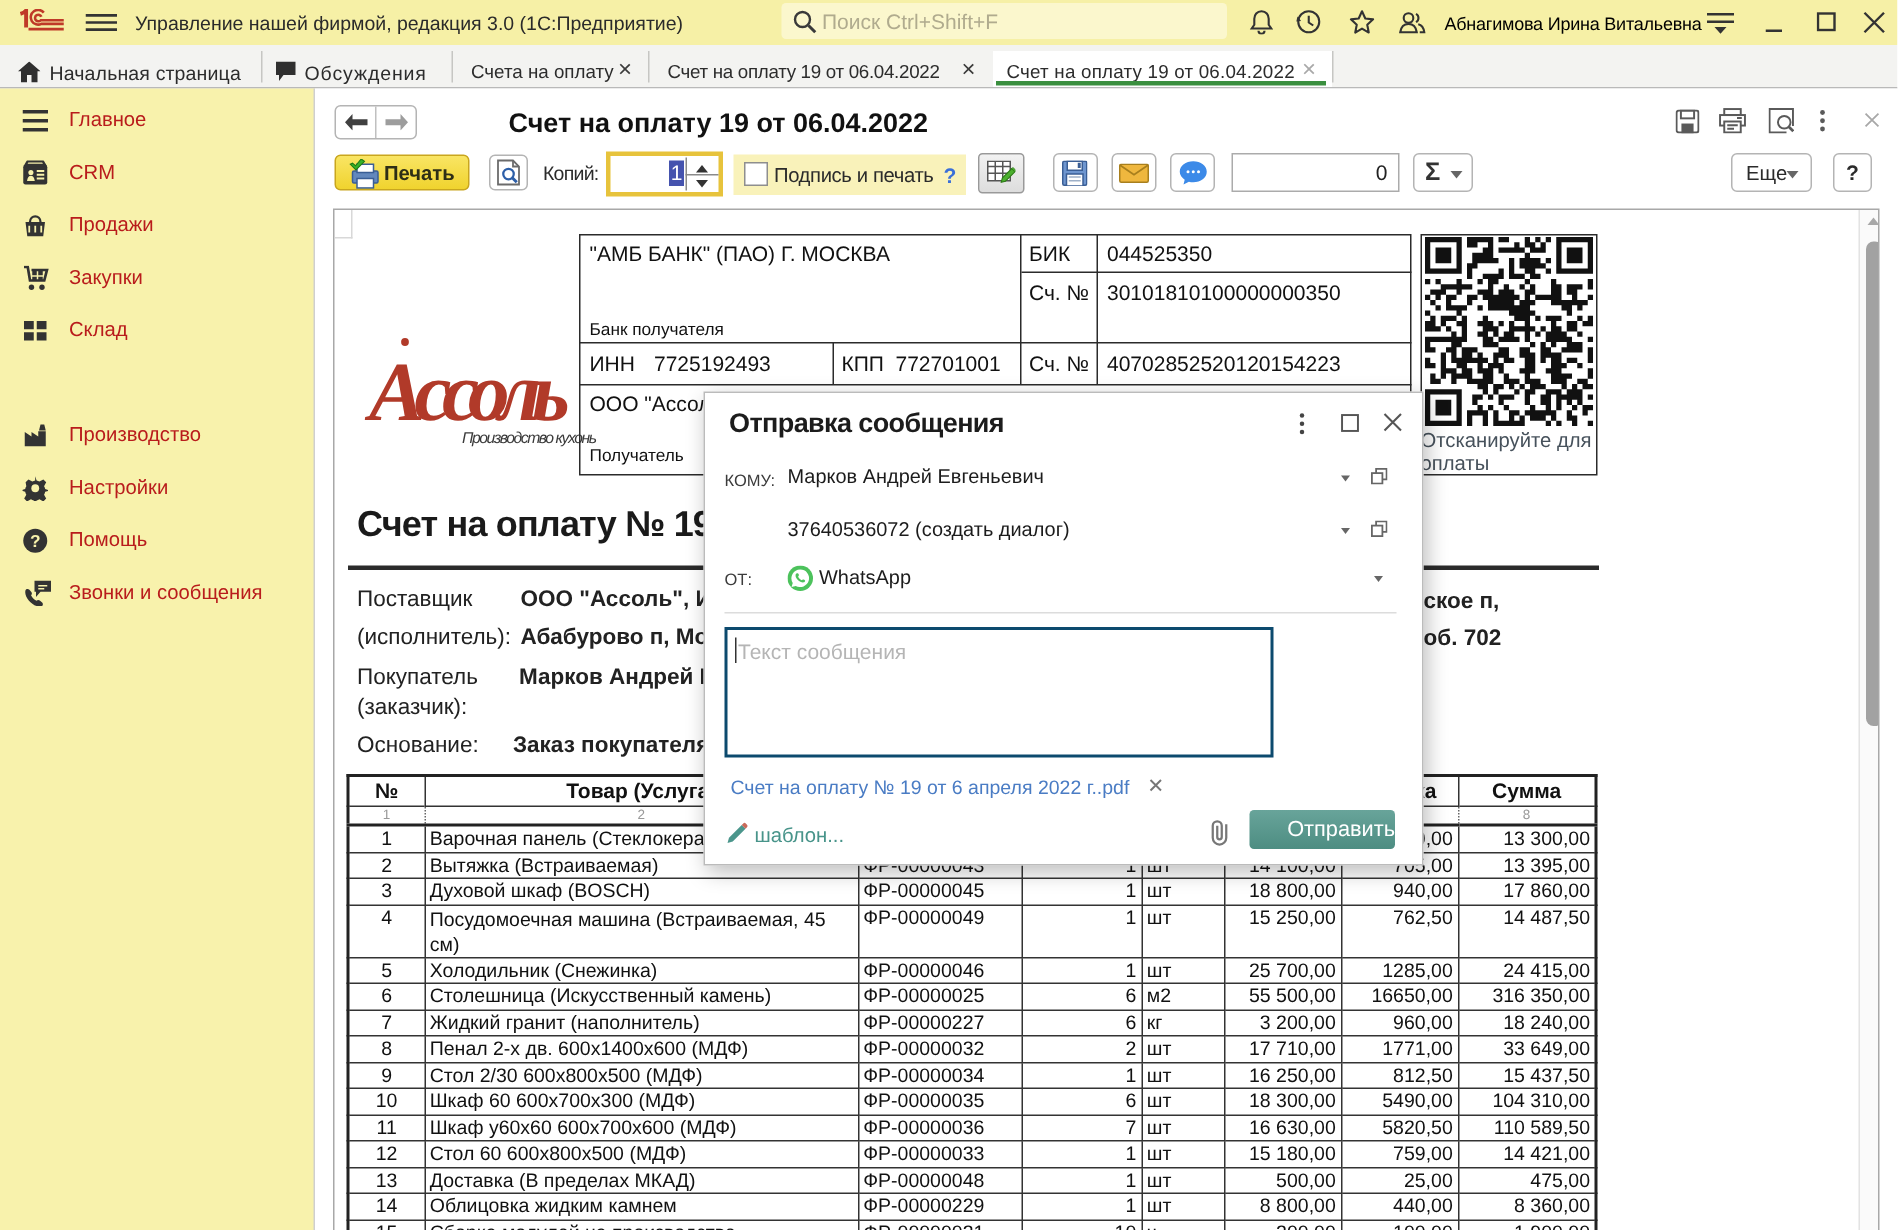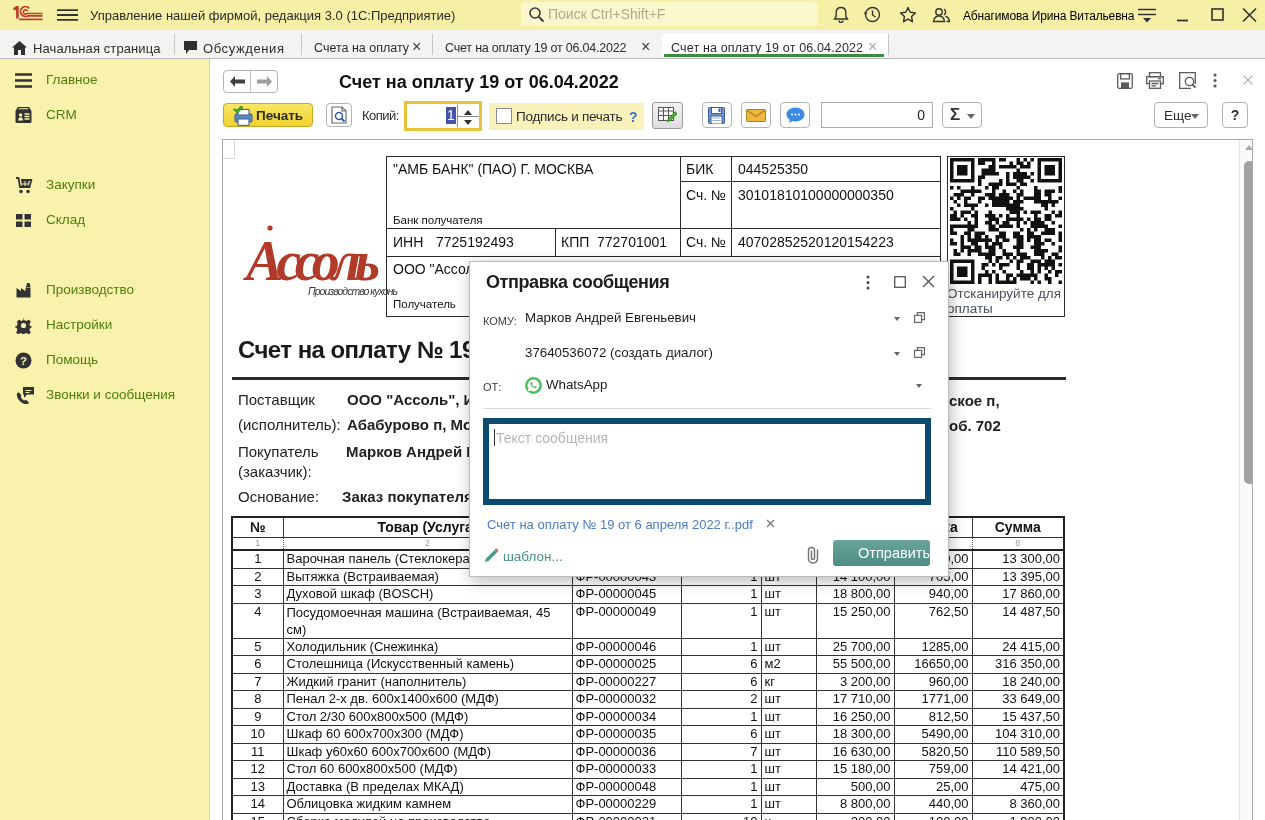--- a/index.html
+++ b/index.html
@@ -14,21 +14,21 @@
 #tabbar{position:absolute;left:0;top:30px;width:1265px;height:29px;background:#f3f3f1;border-bottom:1px solid #b9b9b9}
 .tab{position:absolute;top:4px;height:24px;font-size:12.5px;color:#2c2c2c}
 .tab .lbl{position:absolute;top:7px;white-space:nowrap}
 .tabsep{position:absolute;top:4px;width:1px;height:21px;background:#c6c6c3}
 .tabx{position:absolute;top:4px;font-size:16px;color:#3b3b3b;font-weight:normal}
 #tab5{left:662px;width:226px;background:#fff}
 #tab5 .green{position:absolute;left:2px;bottom:1px;width:220px;height:3px;background:#3a8f3f}
 
 #sidebar{position:absolute;left:0;top:59px;width:210px;height:761px;background:#f8f2ac;border-right:1px solid #cfcfcf}
 .sbitem{position:absolute;left:0;width:210px;height:35px}
-.sbitem .txt{position:absolute;left:46px;top:9px;font-size:13.5px;color:#4d7c0f}
+.sbitem .txt{position:absolute;left:46px;top:9px;font-size:13.5px;color:#b91c1c}
 .sbitem svg{position:absolute;left:15px;top:9px}
 
 #content{position:absolute;left:210px;top:59px;width:1055px;height:761px;background:#fff}
 .btn{position:absolute;background:#fff;border:1px solid #b4b4b4;border-radius:4px}
 #wtitle{position:absolute;left:129px;top:13px;font-size:18px;font-weight:bold;color:#111;white-space:nowrap}
 
 #btnprint{position:absolute;left:13px;top:44px;width:90px;height:24px;background:linear-gradient(#f9e564,#f0d32e);border:1px solid #c9a61e;border-radius:4px}
 #btnprint span{position:absolute;left:32px;top:4px;font-weight:bold;font-size:13.5px;color:#2e2e16}
 .ylbox{position:absolute;background:#f9f2ba}
 
@@ -44,21 +44,21 @@
 #goods .ctr{text-align:center}
 #goods{border:2px solid #222}
 #goods .hdr td{font-weight:bold;font-size:14px;text-align:center;height:19px;line-height:19px;border-bottom:1px dotted #333}
 #goods .nrow td{font-size:9px;color:#999;text-align:center;height:11.5px;line-height:11px;border-bottom:2px solid #222;border-left:1px dotted #666;border-right:1px dotted #666}
 #goods .wrap{white-space:normal;line-height:17px}
 
 #dialog{position:absolute;left:469px;top:261px;width:480px;height:316px;background:#fff;border:1px solid #bbb;box-shadow:2px 4px 14px rgba(0,0,0,.28)}
 #dialog .ttl{position:absolute;left:16px;top:10px;font-size:18px;letter-spacing:-0.4px;font-weight:bold;color:#1c1c1c}
 #dialog .flbl{position:absolute;font-size:11px;color:#3c3c3c}
 #dialog .fval{position:absolute;font-size:13.3px;color:#1c1c1c}
-#dlgtext{position:absolute;left:13px;top:156px;width:448px;height:87px;border:6px solid #0c4a6e}
+#dlgtext{position:absolute;left:13px;top:156px;width:366px;height:87px;border:2px solid #0c4a6e}
 #dlgtext .ph{position:absolute;left:7px;top:6px;font-size:14px;color:#b5b5b5}
 #sendbtn{position:absolute;left:363px;top:278px;width:97px;height:26px;background:linear-gradient(#68a49a,#4d8d82);border-radius:3px;text-align:right;color:#fff;font-size:14.5px;line-height:26px}
 .caret{display:inline-block;width:0;height:0;border-left:4px solid transparent;border-right:4px solid transparent;border-top:5px solid #666}
 </style></head>
 <body>
 
 <div id="topbar">
   <svg class="abs" style="left:13px;top:6px" width="30" height="15" viewBox="0 0 30 15">
     <g stroke="#bf3a28" fill="none">
       <path d="M0.6 3.2 C2.4 2.7 3.6 1.9 4.4 0.9 V12.4" stroke-width="2.6"></path>
@@ -159,20 +159,28 @@
   </div>
   <div class="sbitem" style="top:39px">
     <svg width="17" height="17" viewBox="0 0 17 17">
         <rect x="0.5" y="3" width="16" height="13" rx="1.5" fill="#333"></rect>
         <path d="M2 3l1.5-2.5h10L15 3z" fill="none" stroke="#333" stroke-width="1.6"></path>
         <circle cx="5.6" cy="8" r="1.7" fill="#f8f2ac"></circle>
         <path d="M3 13.6c0.3-2.2 1.3-3.4 2.6-3.4s2.3 1.2 2.6 3.4z" fill="#f8f2ac"></path>
         <path d="M9.5 7h5M9.5 9.5h5M9.5 12h5" stroke="#f8f2ac" stroke-width="1.3"></path>
       </svg>
     <div class="txt">CRM</div>
+  </div>
+  <div class="sbitem" style="top:74px">
+    <svg width="17" height="17" viewBox="0 0 17 17">
+        <path d="M2 6h13l-1.2 9.5H3.2z" fill="#333"></path>
+        <path d="M5 6c0-5 7-5 7 0" fill="none" stroke="#333" stroke-width="1.5"></path>
+        <path d="M4.5 8.5v4.5M8.5 8.5v4.5M12.5 8.5v4.5" stroke="#f8f2ac" stroke-width="1.2"></path>
+      </svg>
+    <div class="txt">Продажи</div>
   </div>
   <div class="sbitem" style="top:109px">
     <svg width="18" height="17" viewBox="0 0 18 17">
         <path d="M1 1h2.5l1.5 9h9.5l1.8-7H6" fill="none" stroke="#333" stroke-width="1.8"></path>
         <rect x="6.5" y="3.5" width="3" height="3" fill="#333"></rect>
         <rect x="10.5" y="3.5" width="3" height="3" fill="#333"></rect>
         <rect x="6.5" y="7.5" width="3" height="2.5" fill="#333"></rect>
         <rect x="10.5" y="7.5" width="3" height="2.5" fill="#333"></rect>
         <circle cx="6" cy="14.5" r="1.8" fill="#333"></circle>
         <circle cx="13" cy="14.5" r="1.8" fill="#333"></circle>

